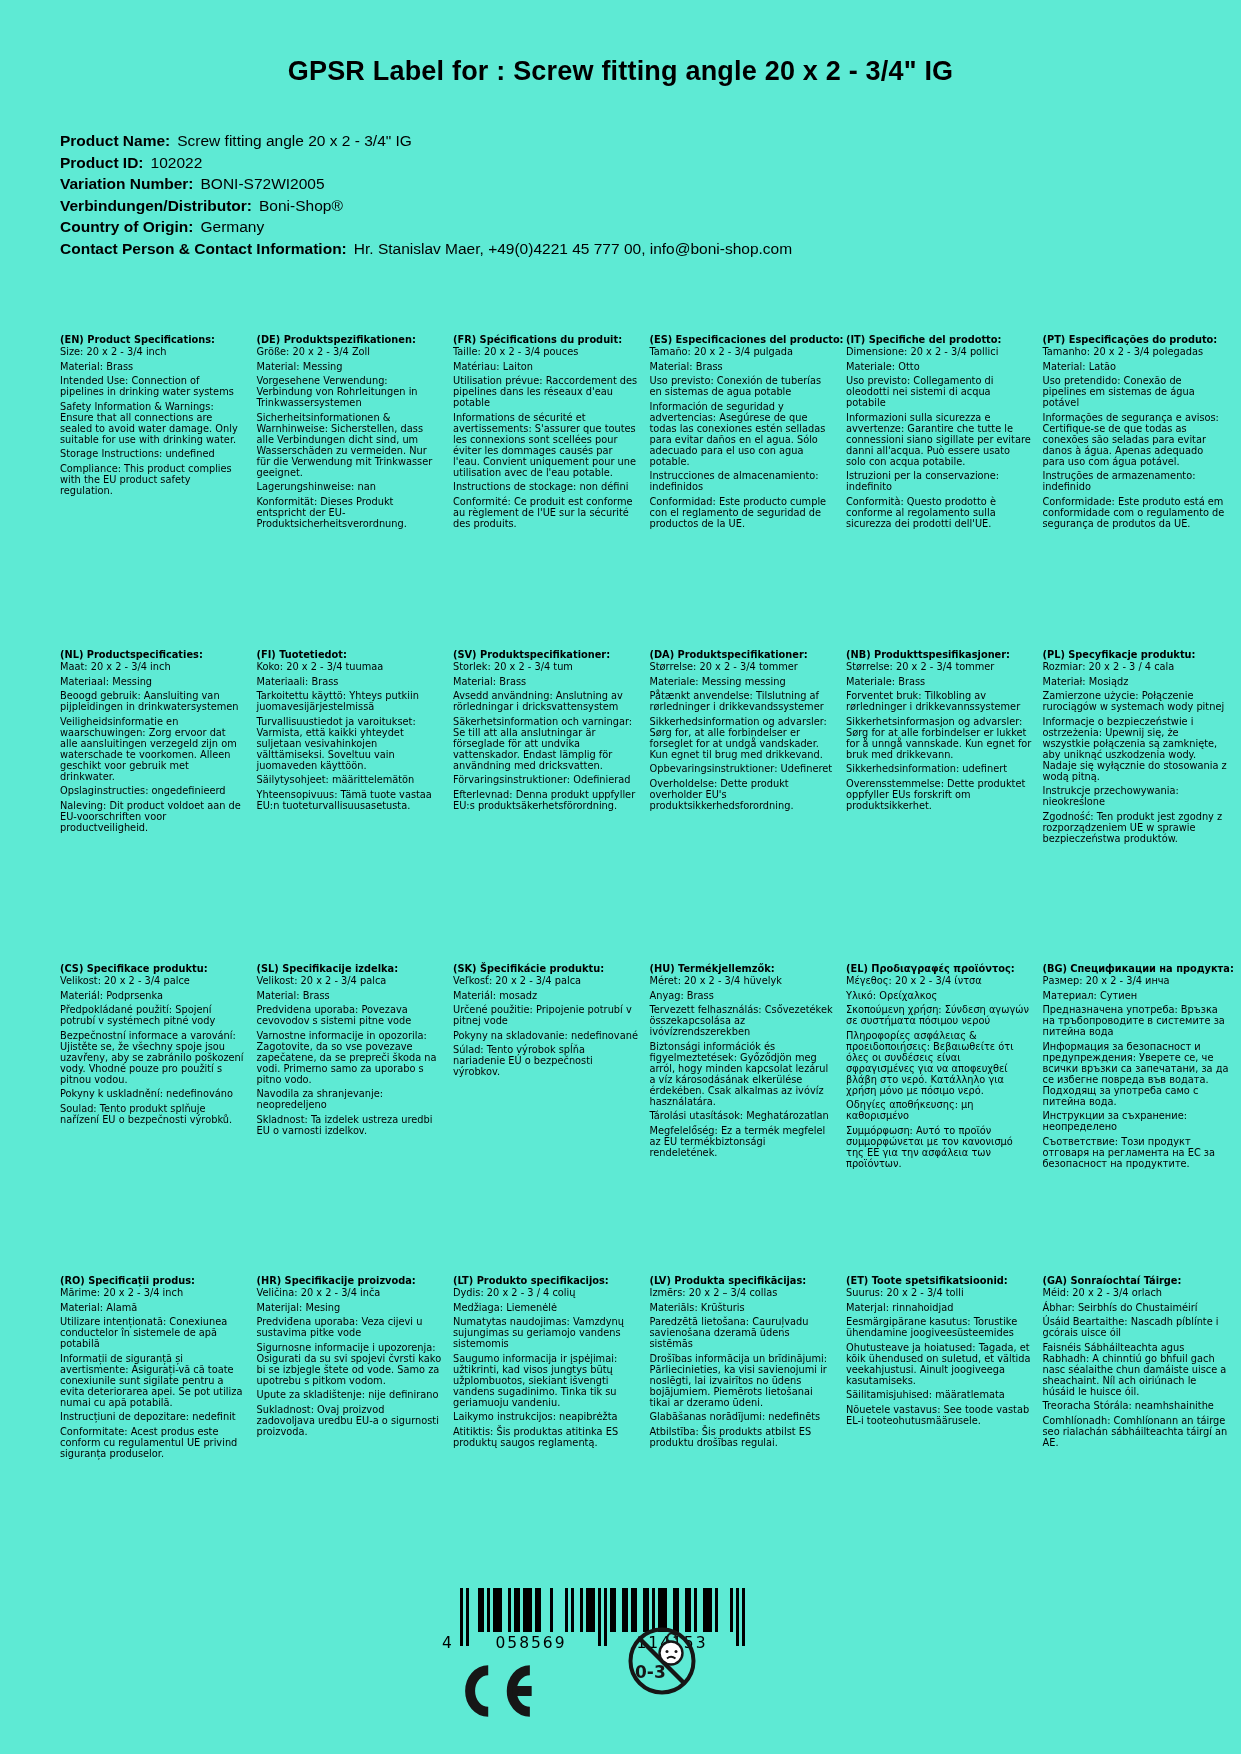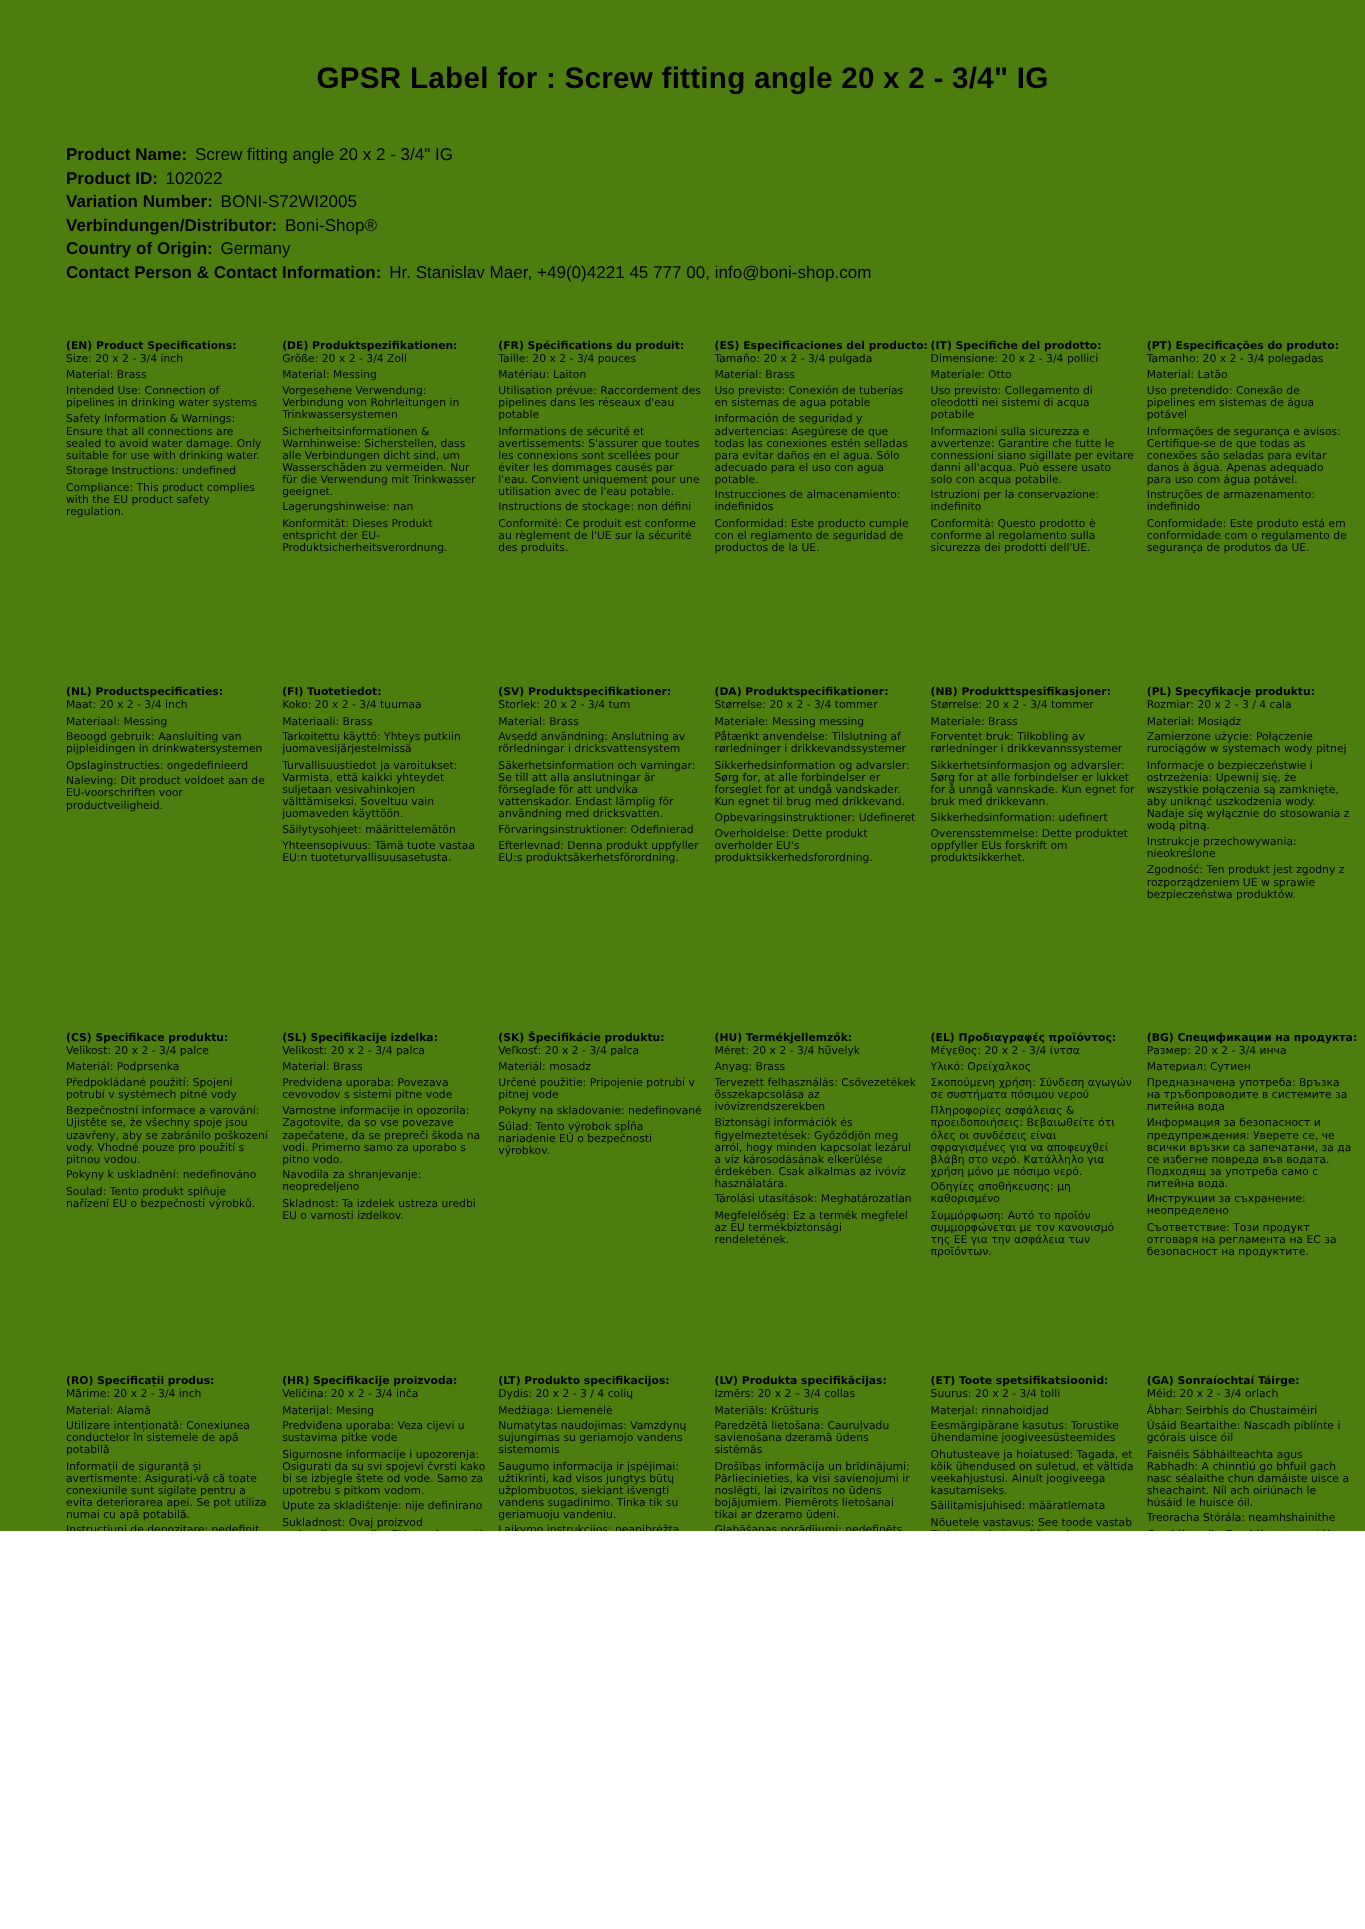--- a/index.html
+++ b/index.html
@@ -1,23 +1,23 @@
 <!DOCTYPE html>
 <html><head>
 <meta charset="utf-8">
 <style>
   html,body{margin:0;padding:0;background:#fff;}
-  .page{position:relative;width:1241px;height:1392px;background:#4d7c0f;color:#000;overflow:hidden;font-family:"DejaVu Sans",sans-serif;}
+  .page{position:relative;width:1241px;height:1754px;background:#5eead4;color:#000;overflow:hidden;font-family:"DejaVu Sans",sans-serif;}
   .doc-title{position:absolute;top:56px;left:0;width:100%;text-align:center;font-family:"Liberation Sans",sans-serif;font-weight:bold;font-size:27px;letter-spacing:.2px;}
   .product-info{position:absolute;left:60px;top:130px;font-family:"Liberation Sans",sans-serif;font-size:15.5px;line-height:21.6px;}
   .info-row{white-space:nowrap;}
   .info-label{font-weight:bold;}
   .info-value{margin-left:7px;}
   .spec-grid{position:absolute;left:60px;top:309px;display:grid;grid-template-columns:repeat(6,186px);column-gap:10.5px;grid-template-rows:315px 314px 312px auto;}
-  .spec-block{font-size:9.8px;line-height:11px;overflow:visible;}
+  .spec-block{font-size:9.8px;line-height:11px;overflow:visible;margin-top:25px;}
   .spec-header{font-weight:bold;white-space:nowrap;margin:0 0 1px 0;}
   .spec-block p{margin:0 0 3.5px 0;}
   .barcode-wrap{position:absolute;left:440px;top:1586px;width:310px;height:66px;}
   .ce-wrap{position:absolute;left:452px;top:1660px;width:86px;height:62px;}
   .age-wrap{position:absolute;left:626px;top:1625px;width:72px;height:72px;}
   svg{display:block;}
 </style>
 </head>
 <body>
 
@@ -87,20 +87,21 @@
         <p>Uso pretendido: Conexão de pipelines em sistemas de água potável</p>
         <p>Informações de segurança e avisos: Certifique-se de que todas as conexões são seladas para evitar danos à água. Apenas adequado para uso com água potável.</p>
         <p>Instruções de armazenamento: indefinido</p>
         <p>Conformidade: Este produto está em conformidade com o regulamento de segurança de produtos da UE.</p>
       </div>
       <div class="spec-block">
         <div class="spec-header">(NL) Productspecificaties:</div>
         <p>Maat: 20 x 2 - 3/4 inch</p>
         <p>Materiaal: Messing</p>
         <p>Beoogd gebruik: Aansluiting van pijpleidingen in drinkwatersystemen</p>
+        <p>Veiligheidsinformatie en waarschuwingen: Zorg ervoor dat alle aansluitingen verzegeld zijn om waterschade te voorkomen. Alleen geschikt voor gebruik met drinkwater.</p>
         <p>Opslaginstructies: ongedefinieerd</p>
         <p>Naleving: Dit product voldoet aan de EU-voorschriften voor productveiligheid.</p>
       </div>
       <div class="spec-block">
         <div class="spec-header">(FI) Tuotetiedot:</div>
         <p>Koko: 20 x 2 - 3/4 tuumaa</p>
         <p>Materiaali: Brass</p>
         <p>Tarkoitettu käyttö: Yhteys putkiin juomavesijärjestelmissä</p>
         <p>Turvallisuustiedot ja varoitukset: Varmista, että kaikki yhteydet suljetaan vesivahinkojen välttämiseksi. Soveltuu vain juomaveden käyttöön.</p>
         <p>Säilytysohjeet: määrittelemätön</p>

